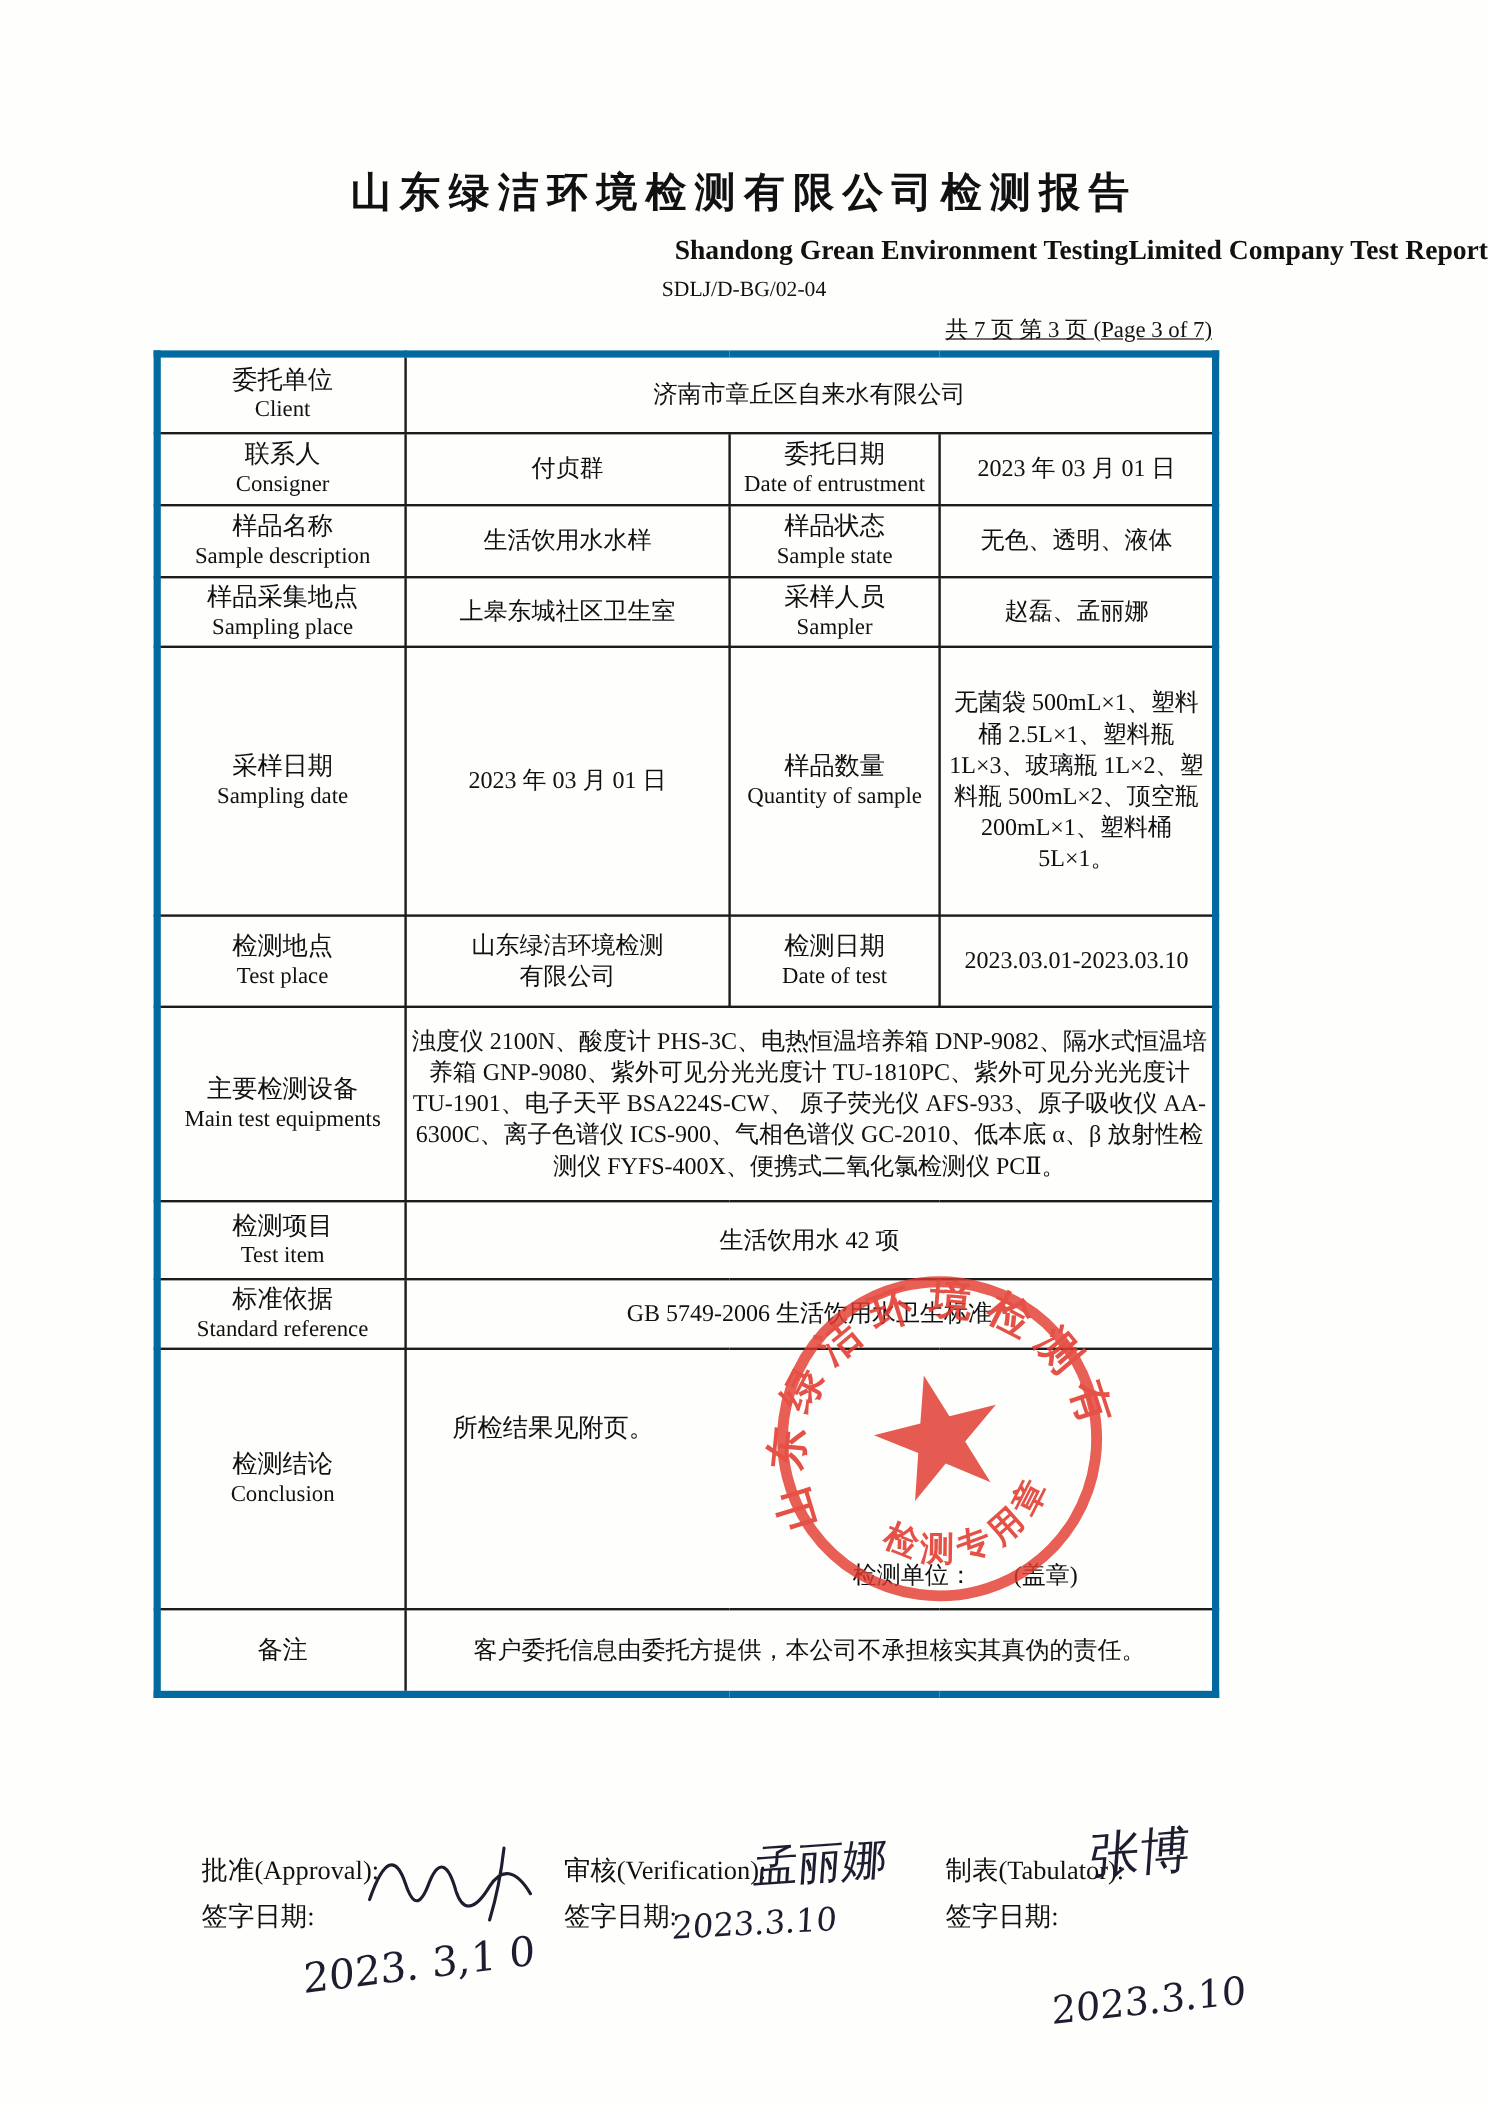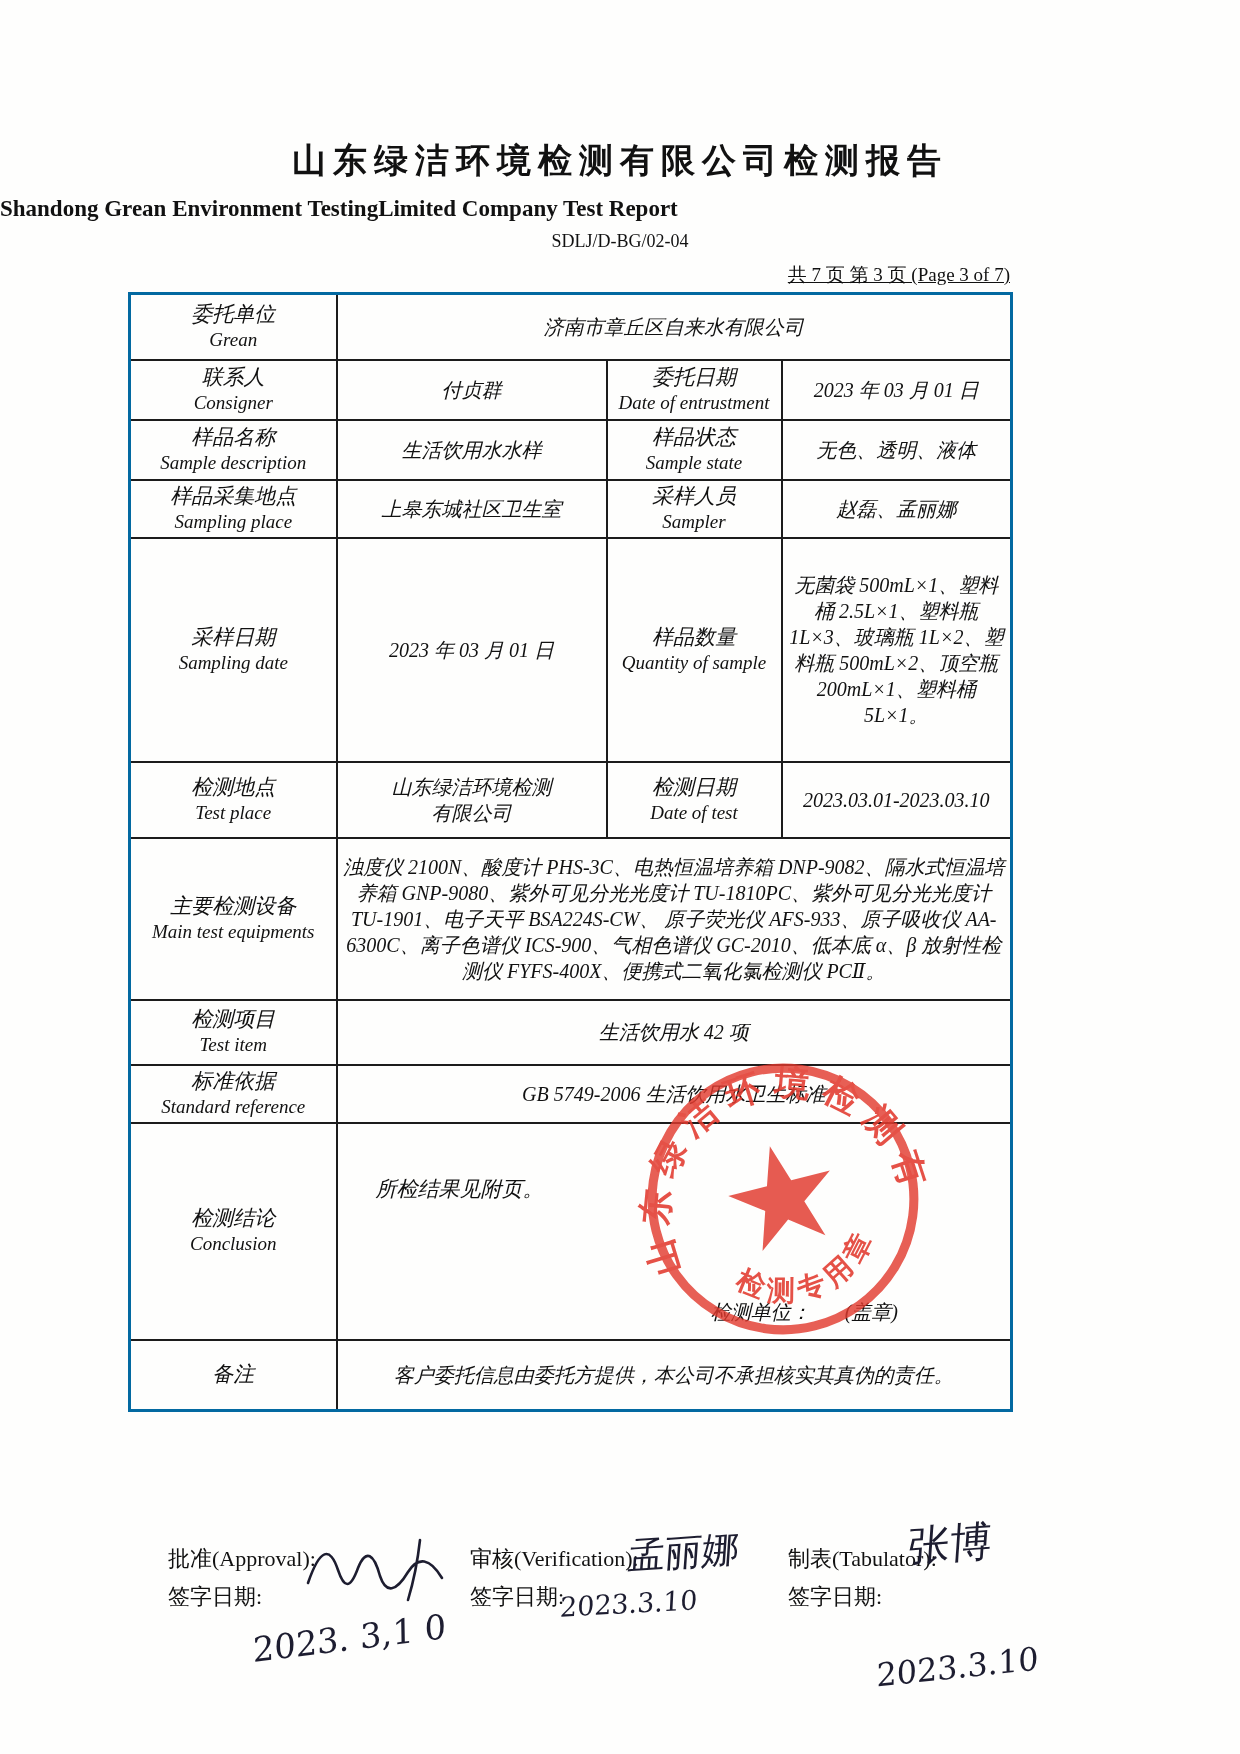--- a/index.html
+++ b/index.html
@@ -3,30 +3,30 @@
 <meta charset="utf-8">
 <style>
   html,body{margin:0;padding:0;background:#ffffff;}
   .page{
     position:relative;width:1240px;height:1754px;background:#fefefdf8;
     font-family:"Liberation Serif","DejaVu Serif",serif;color:#111;overflow:hidden;
   }
   
   .title-zh{position:absolute;top:138px;left:0;width:1240px;text-align:center;
     font-size:34px;font-weight:bold;letter-spacing:7px;}
-  .title-en{position:absolute;top:196px;left:0;width:1240px;text-align:left;
+  .title-en{position:absolute;top:196px;left:0;width:1240px;text-align:right;
     font-size:23px;font-weight:bold;}
   .doc-code{position:absolute;top:231px;left:0;width:1240px;text-align:center;font-size:18px;}
   .page-info{position:absolute;top:262px;left:128px;width:882px;text-align:right;font-size:19px;text-decoration:underline;}
   
   table.report{position:absolute;left:128px;top:292px;width:882px;
     border-collapse:collapse;table-layout:fixed;}
   table.report td{border:2px solid #1c1c1c;text-align:center;vertical-align:middle;
     font-size:20px;line-height:1.3;padding:2px 4px;overflow:hidden;}
-  table.report{border:3px solid #0369a1;font-style:italic;}
+  table.report{border:6px solid #0369a1;}
   .lab-zh{font-size:21px;}
   .lab-en{font-size:19px;}
   tr.r1{height:66px;} tr.r2{height:60px;} tr.r3{height:52px;} tr.r4{height:60px;}
   tr.r5{height:60px;} tr.r6{height:58px;} tr.r7{height:224px;} tr.r8{height:76px;}
   tr.r9{height:162px;} tr.r10{height:65px;} tr.r11{height:58px;} tr.r12{height:217px;}
   tr.r13{height:71px;}
   td.diag{position:relative;padding:0;}
   td.diag svg{position:absolute;inset:0;width:100%;height:100%;display:block;}
   td.qty{ text-align:left;padding:6px 8px;font-size:20px;line-height:1.38;}
   td.equip{ padding:4px 20px;text-align:justify;text-align-last:center;font-size:20.5px;line-height:1.42;}
@@ -60,21 +60,21 @@
         <col style="width:207px">
         <col style="width:270px">
         <col style="width:175px">
         <col style="width:230px">
       </colgroup>
 
     <tbody>
         <tr class="r1">
       <td>
         <div class="lab-zh">委托单位</div>
-        <div class="lab-en">Grean</div>
+        <div class="lab-en">Client</div>
       </td>
       <td colspan="3">济南市章丘区自来水有限公司</td>
     </tr>
 
     <tr class="r2">
       <td>
         <div class="lab-zh">联系人</div>
         <div class="lab-en">Consigner</div>
       </td>
       <td>付贞群</td>

